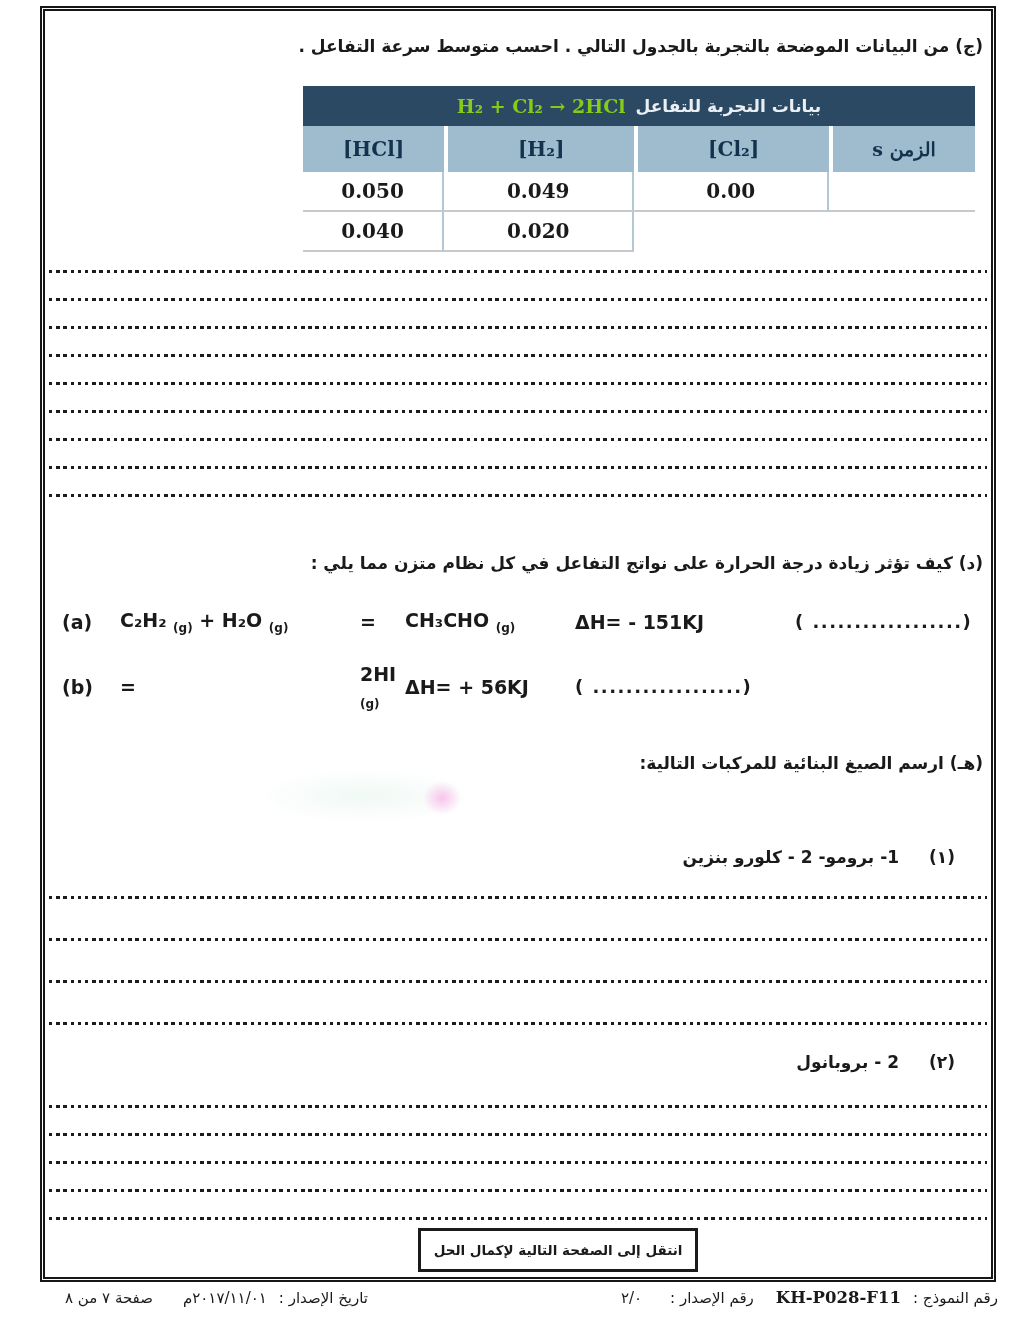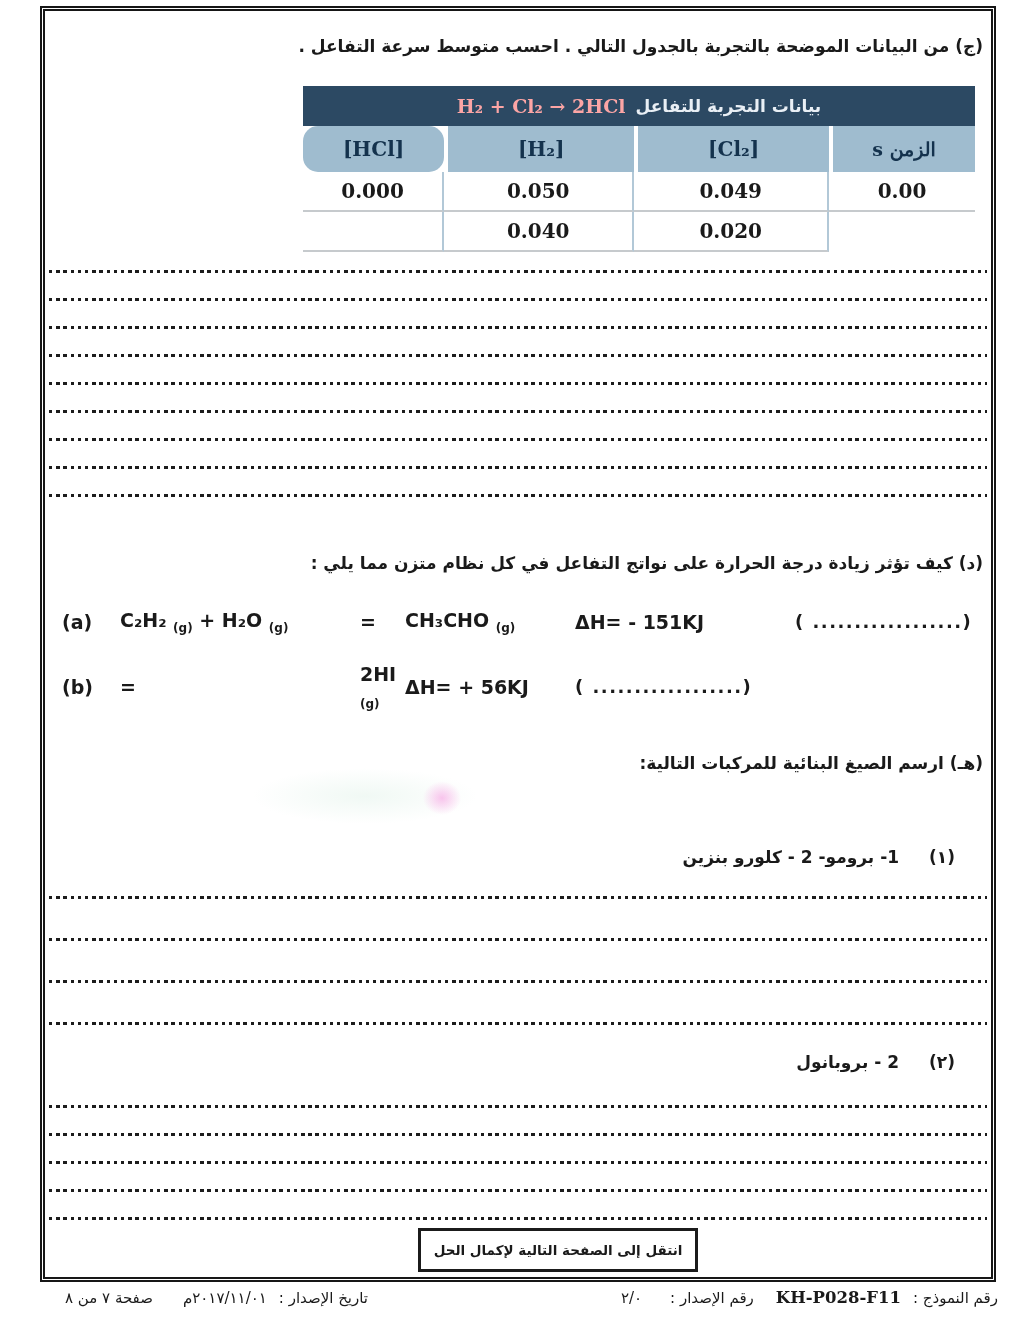--- a/index.html
+++ b/index.html
@@ -22,28 +22,28 @@
   #q-h{top:742px;}
   
   .table-wrap{position:absolute;left:258px;top:75px;width:672px;}
   .t-title{
     height:40px;background:#2c4963;color:#e9eff5;direction:rtl;
     display:flex;align-items:center;justify-content:center;gap:10px;
     font-weight:700;font-size:17px;
   }
   .t-title .formula{
     direction:ltr;font-family:"DejaVu Serif",serif;font-weight:600;
-    font-size:19px;color:#fca5a5;
+    font-size:19px;color:#84cc16;
   }
   .t-head{display:flex;height:46px;background:#fff;}
   .t-head .hc{
     background:#9fbccf;color:#14324d;display:flex;align-items:center;justify-content:center;
     font-weight:700;font-size:20px;font-family:"DejaVu Serif",serif;box-sizing:border-box;
   }
-  .t-head .hc:nth-child(1){width:21%;border-radius:15px;}
+  .t-head .hc:nth-child(1){width:21%;}
   .t-head .hc:nth-child(2){width:28.3%;border-left:4px solid #fff;}
   .t-head .hc:nth-child(3){width:29%;border-left:4px solid #fff;}
   .t-head .hc:nth-child(4){width:21.7%;border-left:4px solid #fff;font-size:19px;direction:rtl;}
   .t-body{display:grid;grid-template-columns:21% 28.3% 29% 21.7%;}
   .t-cell{
     height:40px;display:flex;align-items:center;justify-content:center;
     font-family:"DejaVu Serif",serif;font-weight:700;font-size:20px;
     border-bottom:2px solid #c6cacd;box-sizing:border-box;
   }
   .t-body .t-cell:not(:nth-child(4n)){border-right:2px solid #b2c8d7;}
@@ -110,21 +110,20 @@
       <span>بيانات التجربة للتفاعل</span>
       <span class="formula">H₂ + Cl₂ → 2HCl</span>
     </div>
     <div class="t-head">
         <div class="hc">[HCl]</div>
         <div class="hc">[H₂]</div>
         <div class="hc">[Cl₂]</div>
         <div class="hc">الزمن s</div>
       </div>
     <div class="t-body">
-        <div class="t-cell">0.000</div>
         <div class="t-cell">0.050</div>
         <div class="t-cell">0.049</div>
         <div class="t-cell">0.00</div>
         <div class="t-cell"></div>
         <div class="t-cell">0.040</div>
         <div class="t-cell">0.020</div>
       </div>
   </div>
 
   <div class="dots" id="dots-c">

